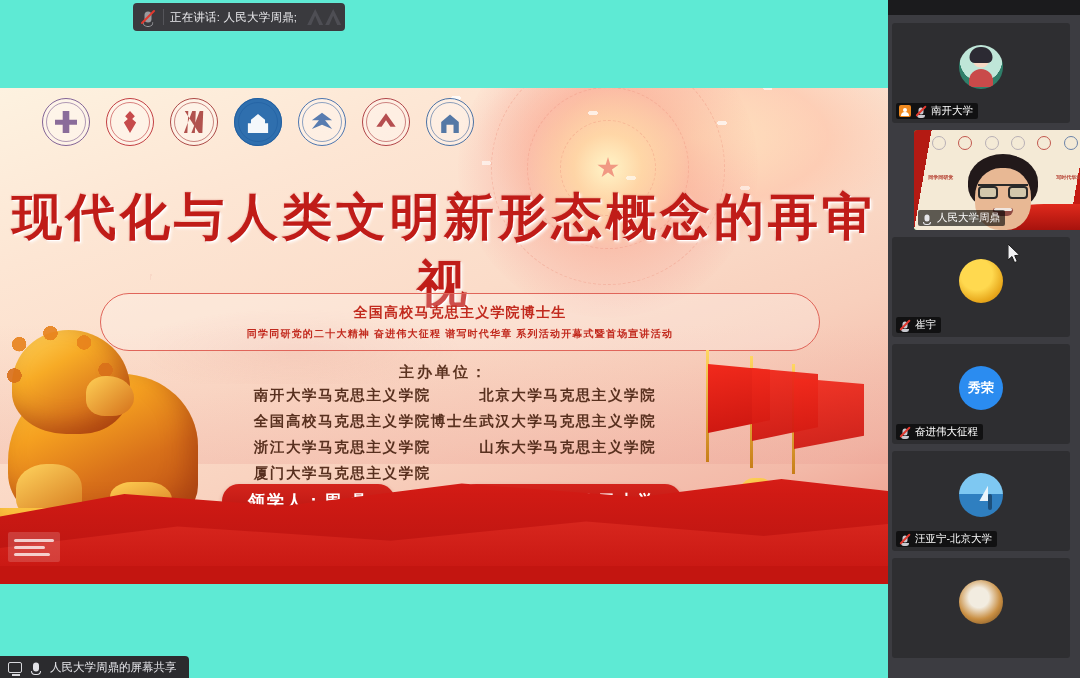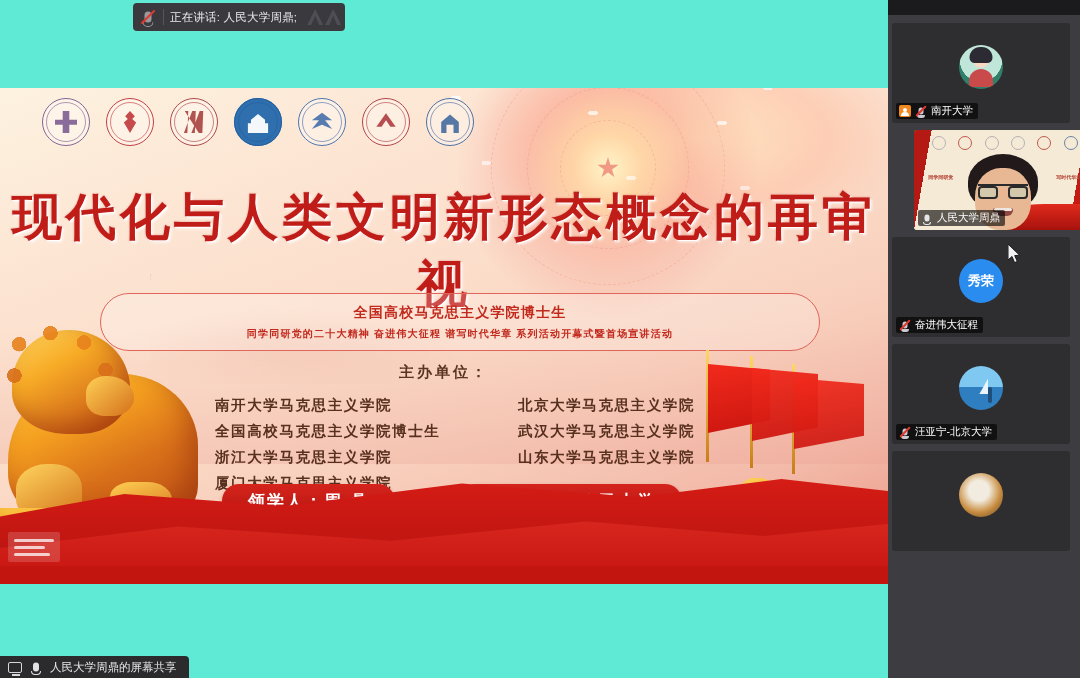--- a/index.html
+++ b/index.html
@@ -276,22 +276,22 @@
     display:flex; flex-direction:column; align-items:center; justify-content:center; gap:5px;
   }
   .subtitle-box .l1 { font-size:14px; font-weight:700; color:#c22a1e; letter-spacing:1.2px; }
   .subtitle-box .l2 { font-size:10px; font-weight:700; color:#c22a1e; letter-spacing:1.2px; }
 
   .org-title {
     position:absolute; left:0; right:0; top:275px; text-align:center;
     font-size:15px; font-weight:700; color:#5b3320; letter-spacing:3px;
   }
   .org-cols {
-    position:absolute; left:215px; top:308px; width:480px;
-    display:flex; justify-content:space-between;
+    position:absolute; left:215px; top:298px; width:480px;
+    display:flex; justify-content:center;
   }
   .org-cols .col { display:flex; flex-direction:column; gap:7px; }
   .org-cols .col.right { align-items:flex-start; }
   .org-cols span {
     font-size:14.5px; font-weight:700; color:#58301f; letter-spacing:1.6px; white-space:nowrap;
   }
 
   .pill-row {
     position:absolute; left:222px; top:396px; width:460px;
     display:flex; justify-content:space-between;
@@ -631,20 +631,31 @@
     </span>
     <span class="namebar">
       <span class="mic-sm">
         <span class="mic-glyph"></span>
           <span class="mic-base"></span>
       </span>
       <span class="nm">人民大学周鼎</span>
     </span>
   </div>
 
+  <div class="tile">
+    <span class="avatar av-gold"></span>
+    <span class="namebar">
+      <span class="mic-sm muted">
+        <span class="mic-glyph"></span>
+          <span class="mic-base"></span>
+          <span class="mic-slash"></span>
+      </span>
+      <span class="nm">崔宇</span>
+    </span>
+  </div>
 
   <div class="tile">
     <span class="avatar av-blue">秀荣</span>
     <span class="namebar">
       <span class="mic-sm muted">
         <span class="mic-glyph"></span>
           <span class="mic-base"></span>
           <span class="mic-slash"></span>
       </span>
       <span class="nm">奋进伟大征程</span>

